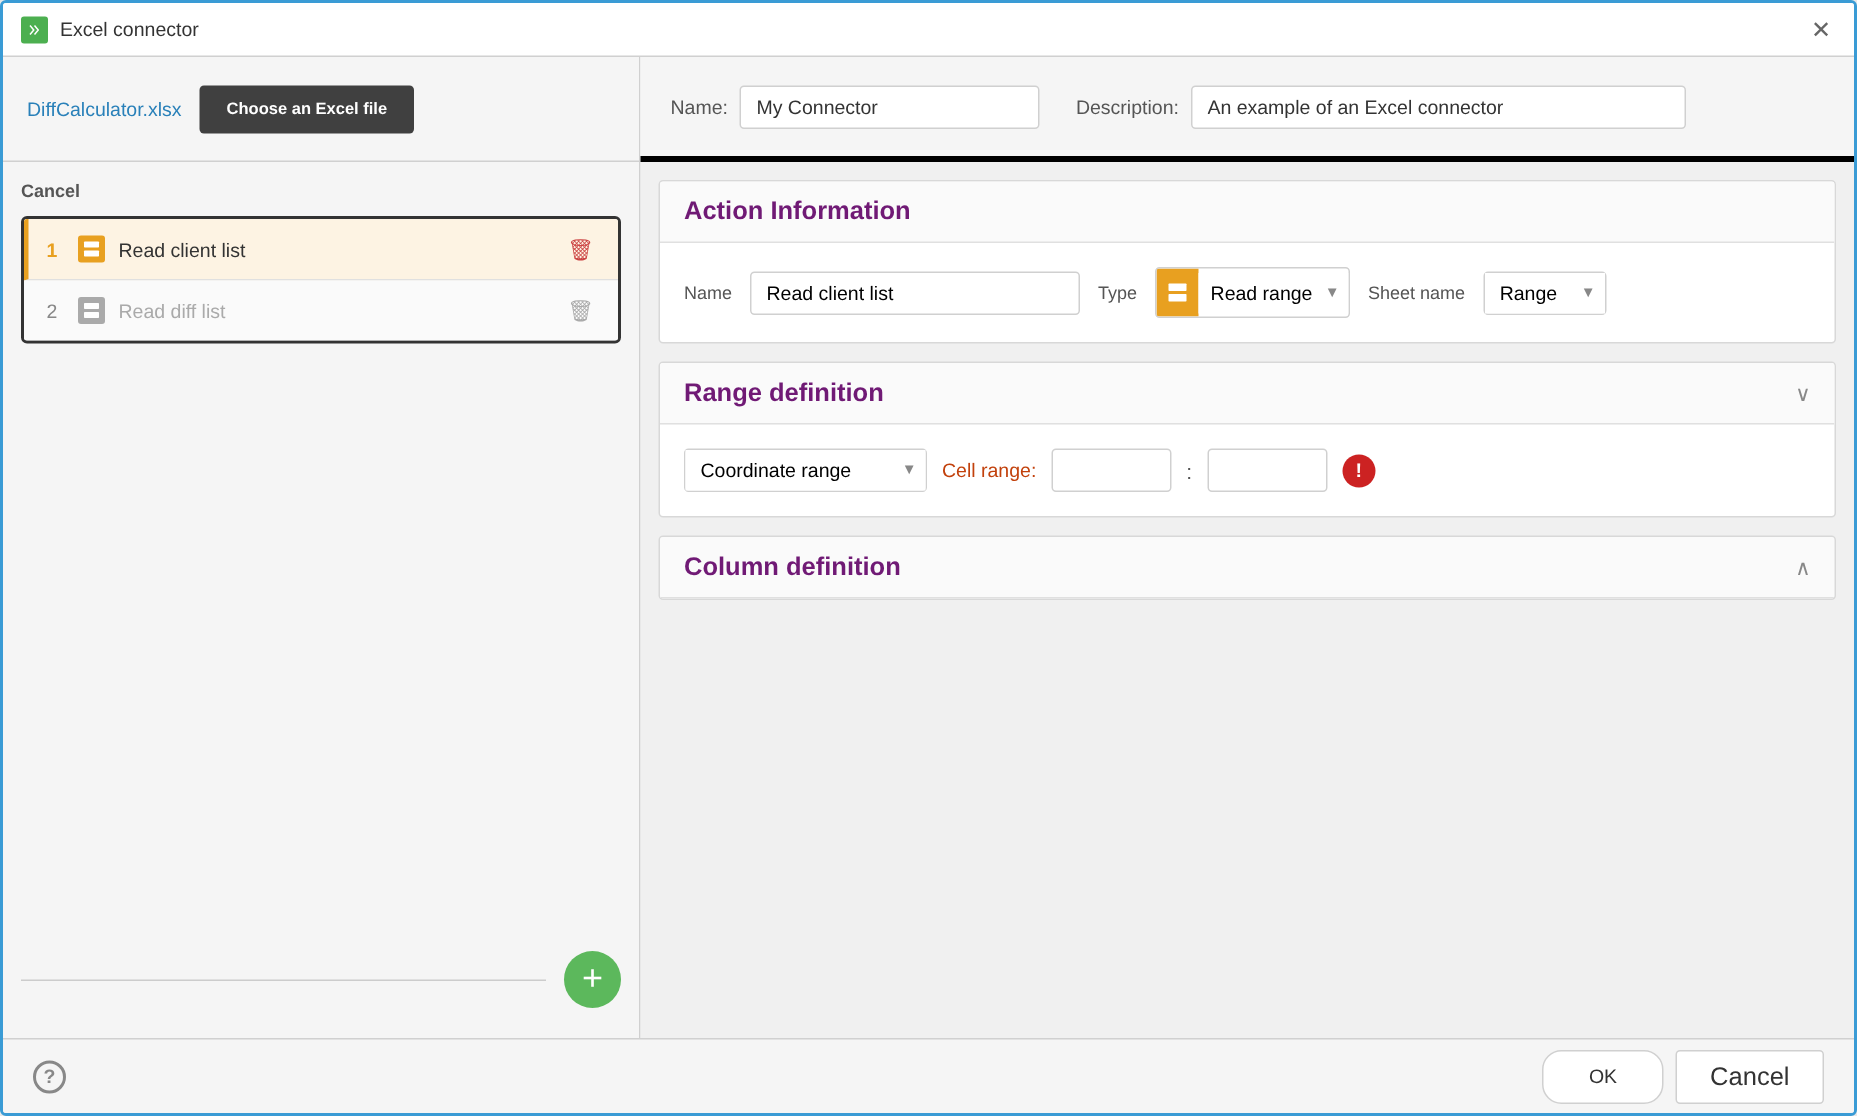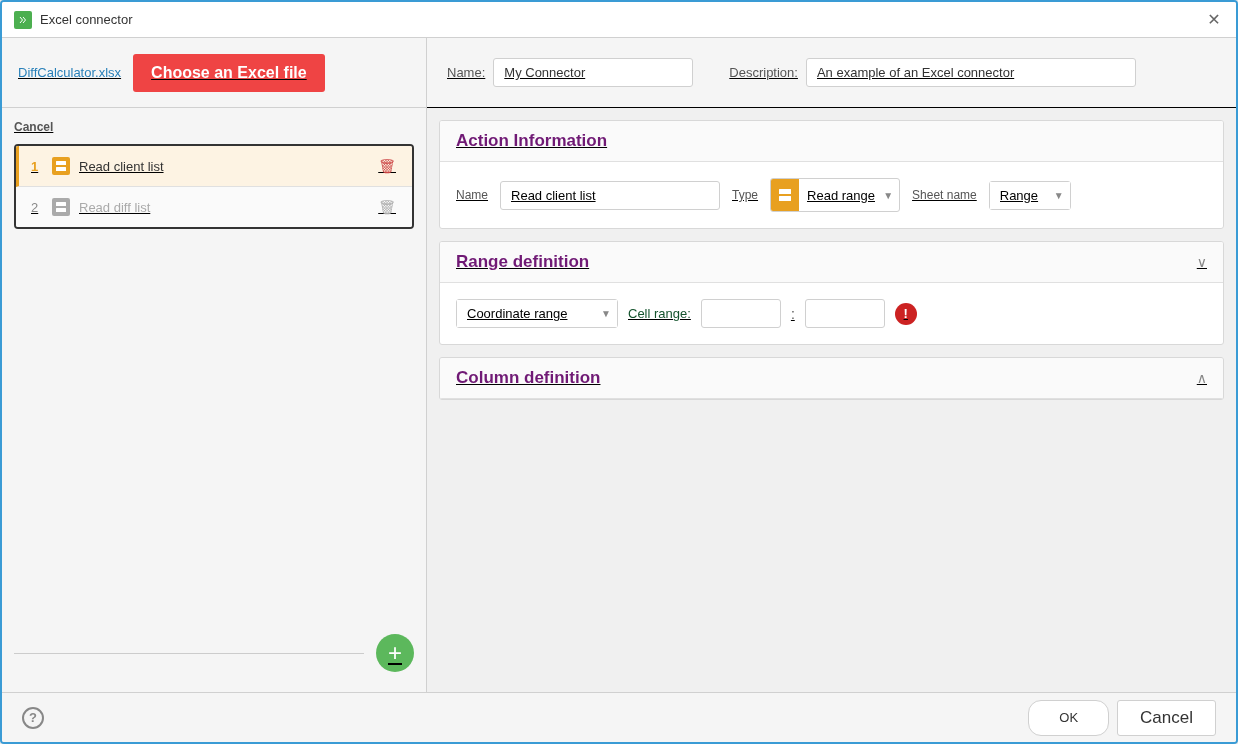--- a/index.html
+++ b/index.html
@@ -62,21 +62,20 @@
       justify-content: center;
       color: #666;
       font-size: 16px;
       border: none;
       background: none;
     }
     .main-content {
       display: flex;
       flex: 1;
       overflow: hidden;
-      text-decoration: underline;
     }
     
     .left-panel {
       width: 425px;
       background: #f5f5f5;
       border-right: 1px solid #d0d0d0;
       display: flex;
       flex-direction: column;
     }
     .top-bar-left {
@@ -87,27 +86,27 @@
       background: #f5f5f5;
       border-bottom: 1px solid #d0d0d0;
       height: 70px;
     }
     .file-link {
       color: #2980b9;
       text-decoration: none;
       font-size: 13px;
     }
     .choose-file-btn {
-      background: #ef4444;
+      background: #404040;
       color: white;
       border: none;
       padding: 10px 18px;
       border-radius: 3px;
       cursor: pointer;
-      font-size: 16px;
+      font-size: 11px;
       font-weight: 600;
     }
     .actions-section {
       flex: 1;
       display: flex;
       flex-direction: column;
       padding: 12px;
     }
     .actions-label {
       font-size: 12px;
@@ -215,23 +214,23 @@
     .right-panel {
       flex: 1;
       background: #f0f0f0;
       display: flex;
       flex-direction: column;
     }
     .top-bar-right {
       padding: 12px 20px;
       display: flex;
       align-items: center;
-      gap: 36px;
+      gap: 24px;
       background: #f5f5f5;
-      border-bottom: 1px solid #000000;
+      border-bottom: 4px solid #000000;
       height: 70px;
     }
     .field-group {
       display: flex;
       align-items: center;
       gap: 8px;
     }
     .field-label {
       font-size: 13px;
       color: #555;
@@ -392,21 +391,21 @@
     }
     .range-chevron {
       position: absolute;
       right: 6px;
       color: #888;
       pointer-events: none;
       font-size: 10px;
     }
     .cell-range-label {
       font-size: 13px;
-      color: #14532d;
+      color: #c2410c;
       text-align: right;
     }
     .cell-range-input {
       width: 80px;
       border: 1px solid #d0d0d0;
       border-radius: 3px;
       padding: 6px 8px;
       font-size: 13px;
       background: white;
       outline: none;

